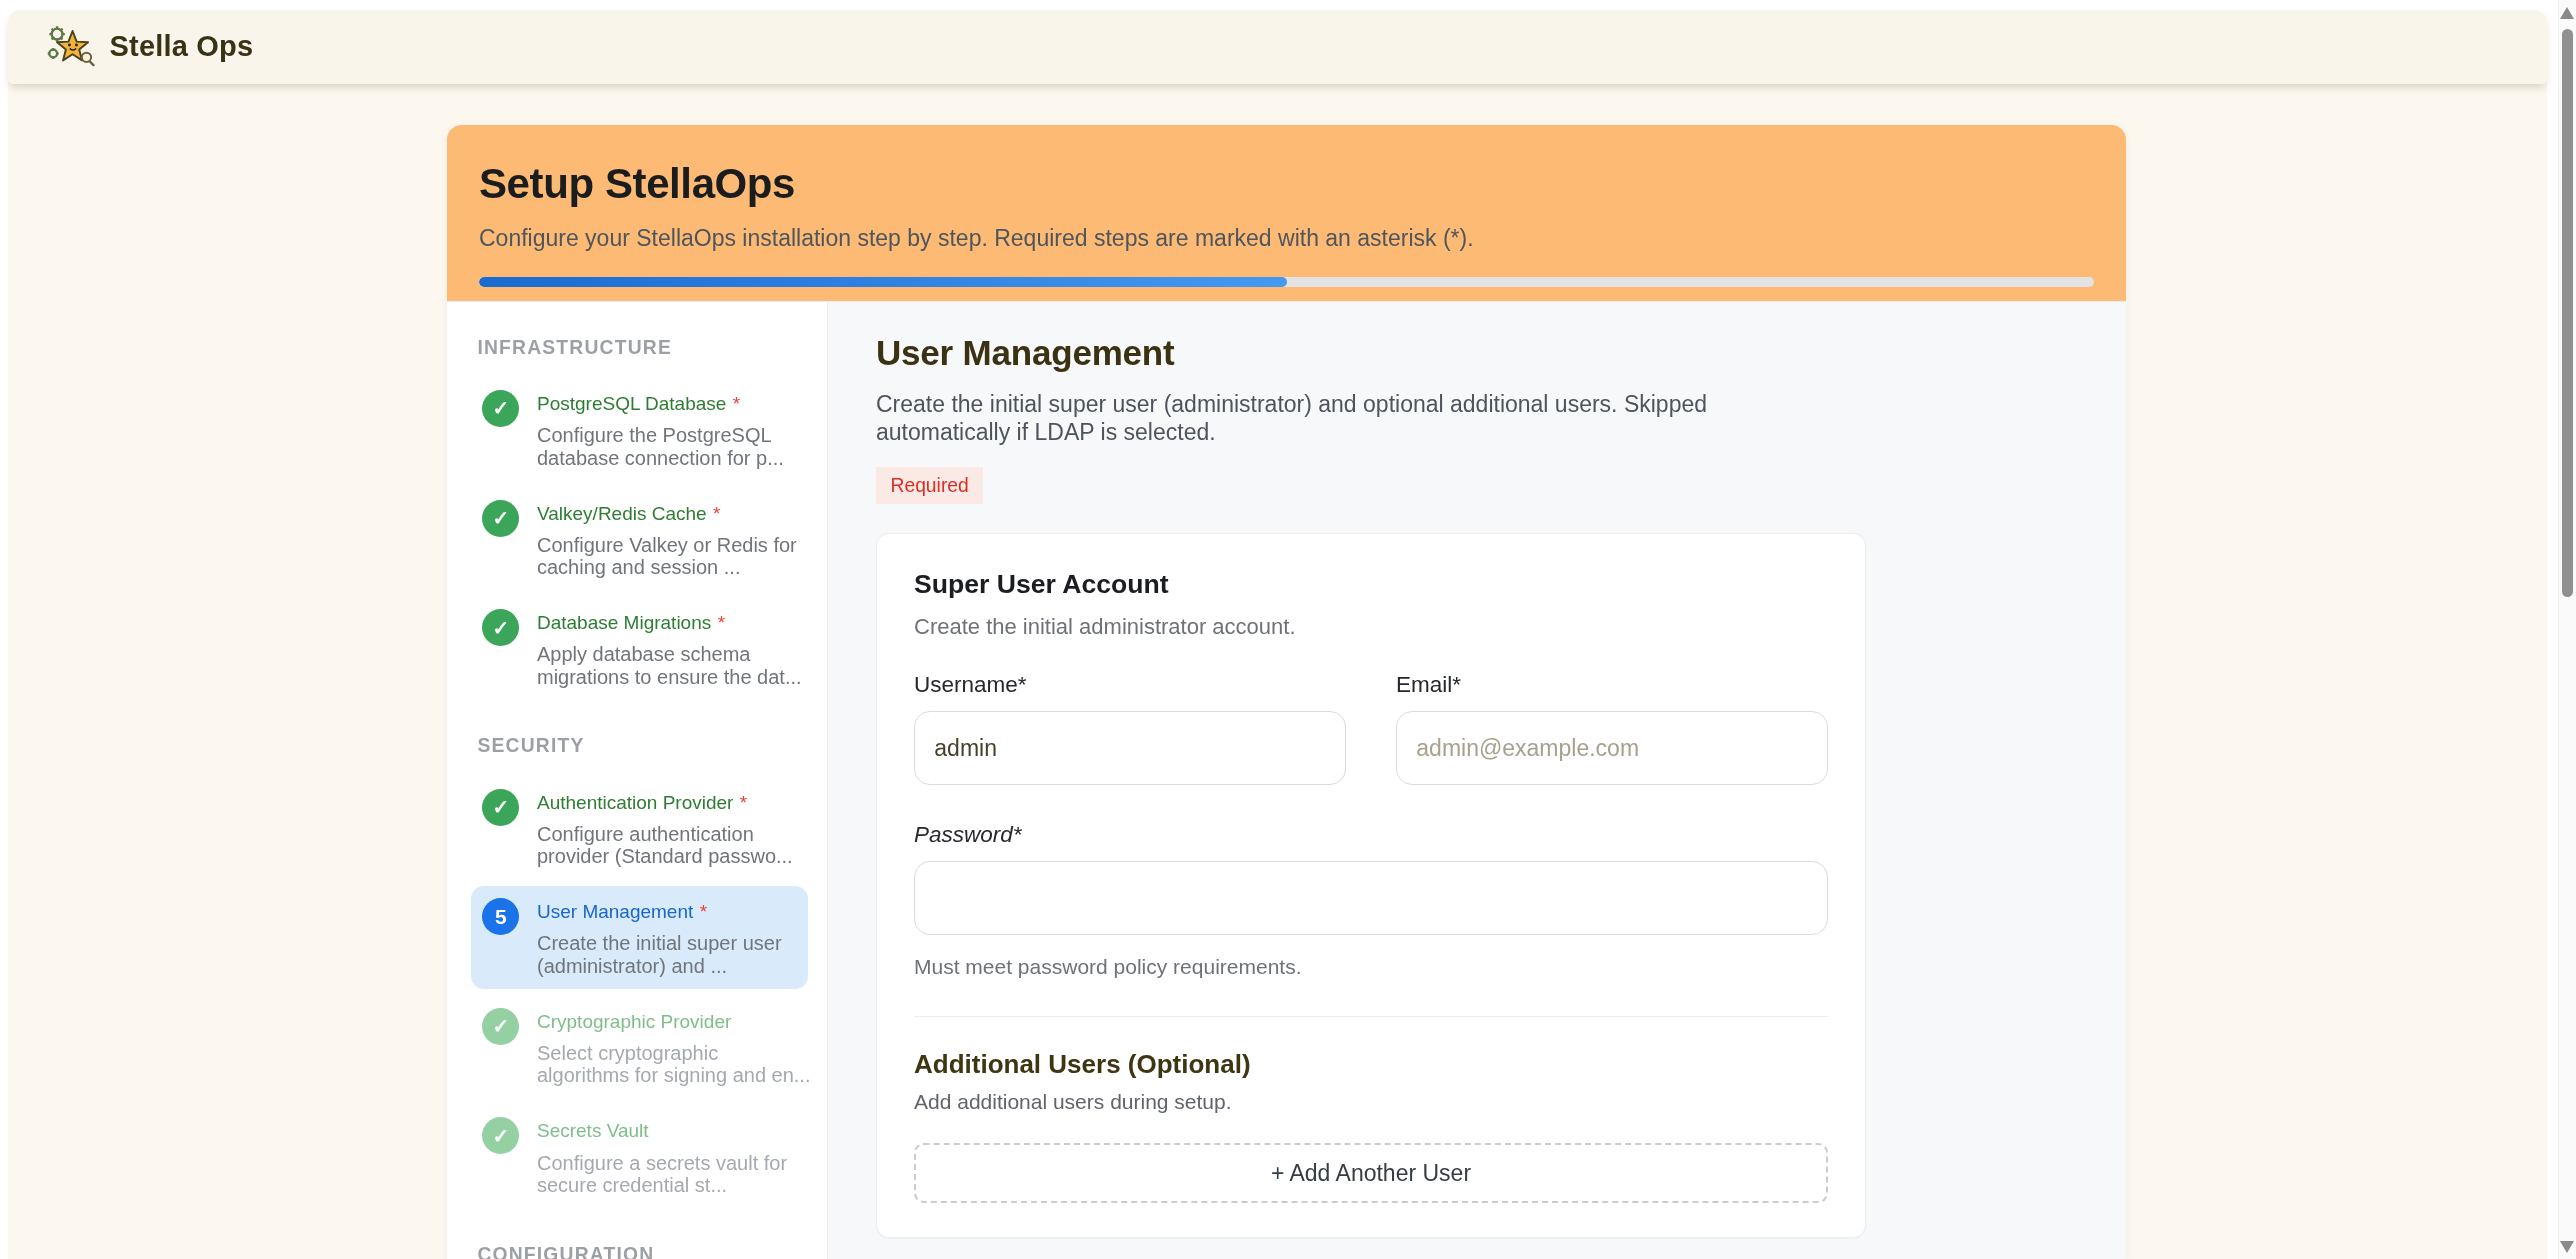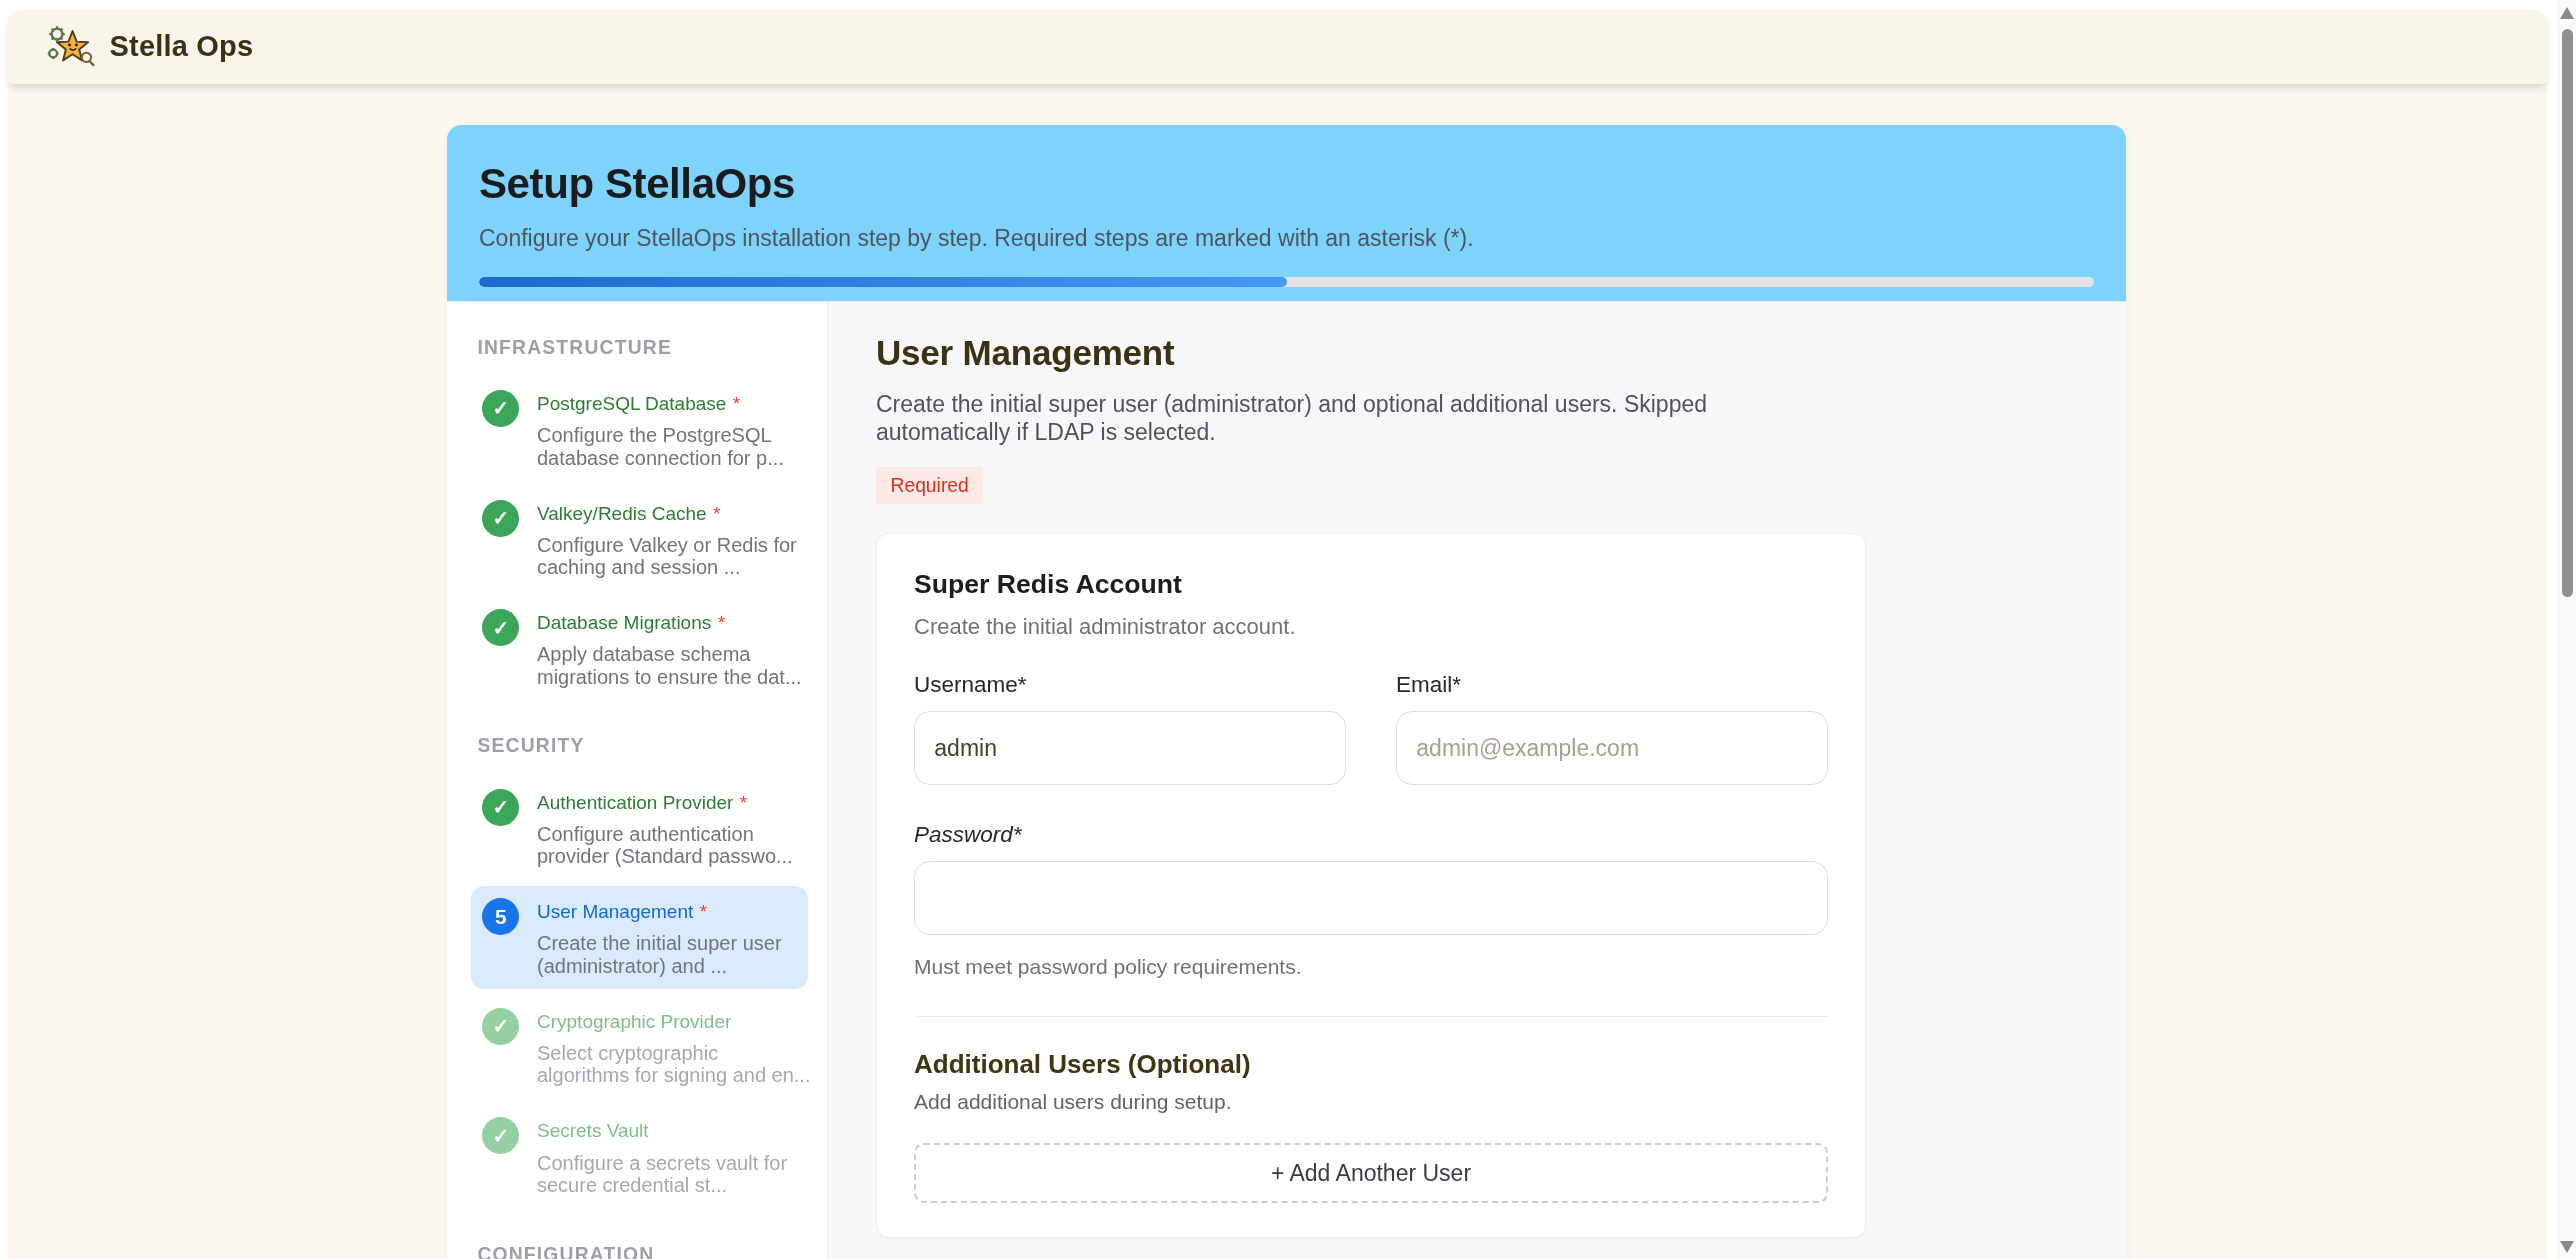--- a/index.html
+++ b/index.html
@@ -11,21 +11,21 @@
 
   
   .app-header { position:absolute; left:0; top:0; width:100%; height:74px;
                 background:#FAF5EB; border-radius:13px 13px 4.8px 4.8px;
                 box-shadow:0 4.8px 8px -2.4px rgba(150,138,110,.35);
                 display:flex; align-items:center; padding-left:39px; gap:14.5px; z-index:5; }
   .app-title { font-size:29px; font-weight:800; color:#3A3215; letter-spacing:0.2px; }
 
   
   .setup-card { position:absolute; left:439px; top:115px; width:1679px; height:1135px;
-                background:#7dd3fc; border-radius:14.5px 14.5px 0 0; overflow:hidden;
+                background:#fdba74; border-radius:14.5px 14.5px 0 0; overflow:hidden;
                 display:flex; flex-direction:column; box-shadow:0 1.6px 8px rgba(0,0,0,.05); }
   .card-head { padding:35px 32px 0 32px; height:177px; flex:none; border-bottom:1.6px solid #E9EBEF; }
   .card-head h1 { font-size:42px; font-weight:700; color:#1B1C1E; letter-spacing:-0.4px; }
   .card-sub { margin-top:17px; font-size:23px; color:#4F555D; }
   .progress { margin-top:25px; height:10.5px; border-radius:5.6px; background:#E3E3E4; overflow:hidden; }
   .progress-fill { height:100%; border-radius:5.6px;
                    background:linear-gradient(90deg,#1A6BD0 0%,#4499F1 100%); }
 
   .card-body { flex:1; display:flex; min-height:0; }
 
@@ -194,21 +194,21 @@
 
         <div class="side-label mt">CONFIGURATION</div>
       </div>
 
       <div class="main-pane">
         <h2>User Management</h2>
         <div class="pane-desc">Create the initial super user (administrator) and optional additional users. Skipped automatically if LDAP is selected.</div>
         <div><span class="badge">Required</span></div>
 
         <div class="panel super">
-          <h3 class="black">Super Redis Account</h3>
+          <h3 class="black">Super User Account</h3>
           <div class="panel-sub">Create the initial administrator account.</div>
 
           <div class="fields-grid">
             <div class="field">
               <label>Username*</label>
               <input type="text" value="admin" style="">
             </div>
             <div class="field">
               <label>Email*</label>
               <input type="text" placeholder="admin@example.com" style="">

